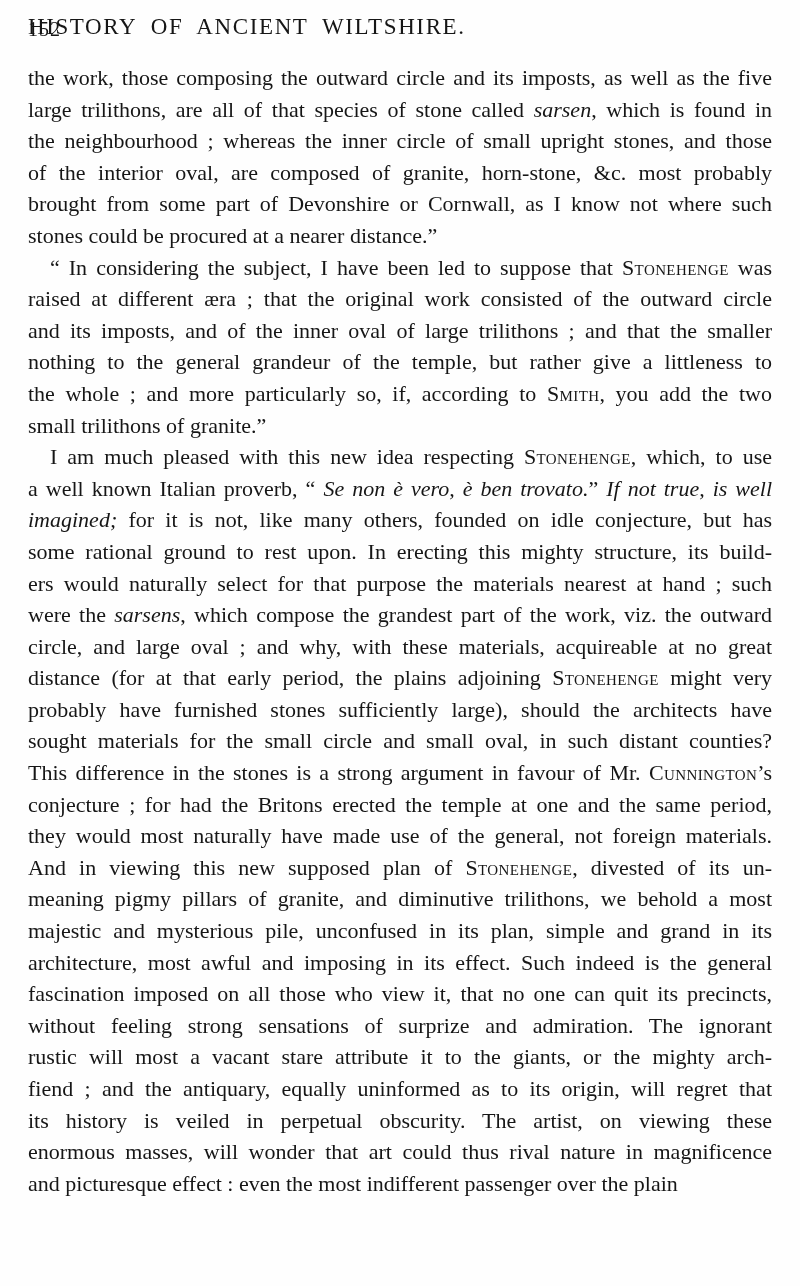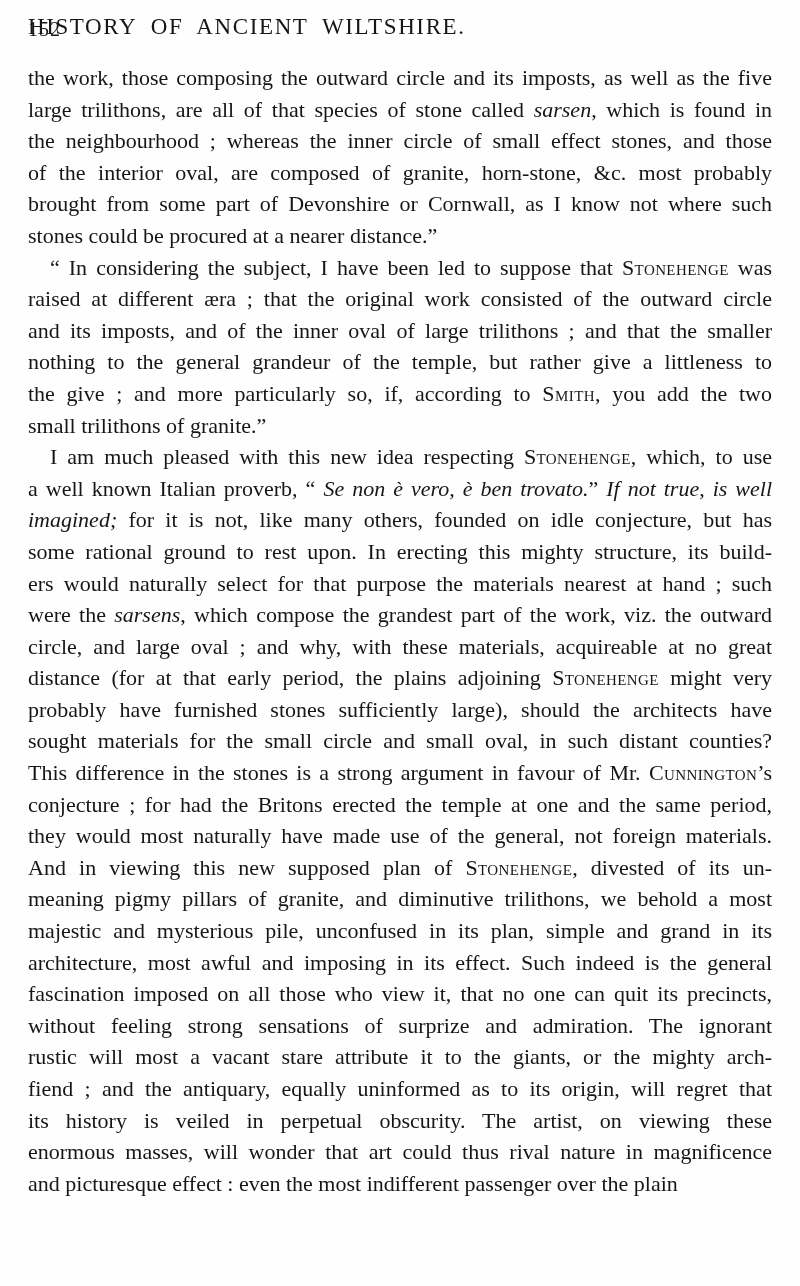--- a/index.html
+++ b/index.html
@@ -62,31 +62,31 @@
 
 <div class="page">
   <div class="header">
     <span class="page-num">152</span>
     <div class="title">HISTORY OF ANCIENT WILTSHIRE.</div>
   </div>
   <div class="body" id="text-body">
       <div class="para">
         <div class="line"><span>the work, those composing the outward circle and its imposts, as well as the five</span></div>
         <div class="line"><span>large trilithons, are all of that species of stone called </span><i>sarsen</i><span>, which is found in</span></div>
-        <div class="line"><span>the neighbourhood ; whereas the inner circle of small effect stones, and those</span></div>
+        <div class="line"><span>the neighbourhood ; whereas the inner circle of small upright stones, and those</span></div>
         <div class="line"><span>of the interior oval, are composed of granite, horn-stone, &amp;c. most probably</span></div>
         <div class="line"><span>brought from some part of Devonshire or Cornwall, as I know not where such</span></div>
         <div class="line last"><span>stones could be procured at a nearer distance.”</span></div>
       </div>
       <div class="para">
         <div class="line indent"><span>“ In considering the subject, I have been led to suppose that </span><span class="sc">Stonehenge</span><span> was</span></div>
         <div class="line"><span>raised at different æra ; that the original work consisted of the outward circle</span></div>
         <div class="line"><span>and its imposts, and of the inner oval of large trilithons ; and that the smaller</span></div>
         <div class="line"><span>nothing to the general grandeur of the temple, but rather give a littleness to</span></div>
-        <div class="line"><span>the give ; and more particularly so, if, according to </span><span class="sc">Smith</span><span>, you add the two</span></div>
+        <div class="line"><span>the whole ; and more particularly so, if, according to </span><span class="sc">Smith</span><span>, you add the two</span></div>
         <div class="line last"><span>small trilithons of granite.”</span></div>
       </div>
       <div class="para">
         <div class="line indent"><span>I am much pleased with this new idea respecting </span><span class="sc">Stonehenge</span><span>, which, to use</span></div>
         <div class="line"><span>a well known Italian proverb, “ </span><i>Se non è vero, è ben trovato.</i><span>” </span><i>If not true, is well</i></div>
         <div class="line"><i>imagined;</i><span> for it is not, like many others, founded on idle conjecture, but has</span></div>
         <div class="line"><span>some rational ground to rest upon. In erecting this mighty structure, its build-</span></div>
         <div class="line"><span>ers would naturally select for that purpose the materials nearest at hand ; such</span></div>
         <div class="line"><span>were the </span><i>sarsens</i><span>, which compose the grandest part of the work, viz. the outward</span></div>
         <div class="line"><span>circle, and large oval ; and why, with these materials, acquireable at no great</span></div>

